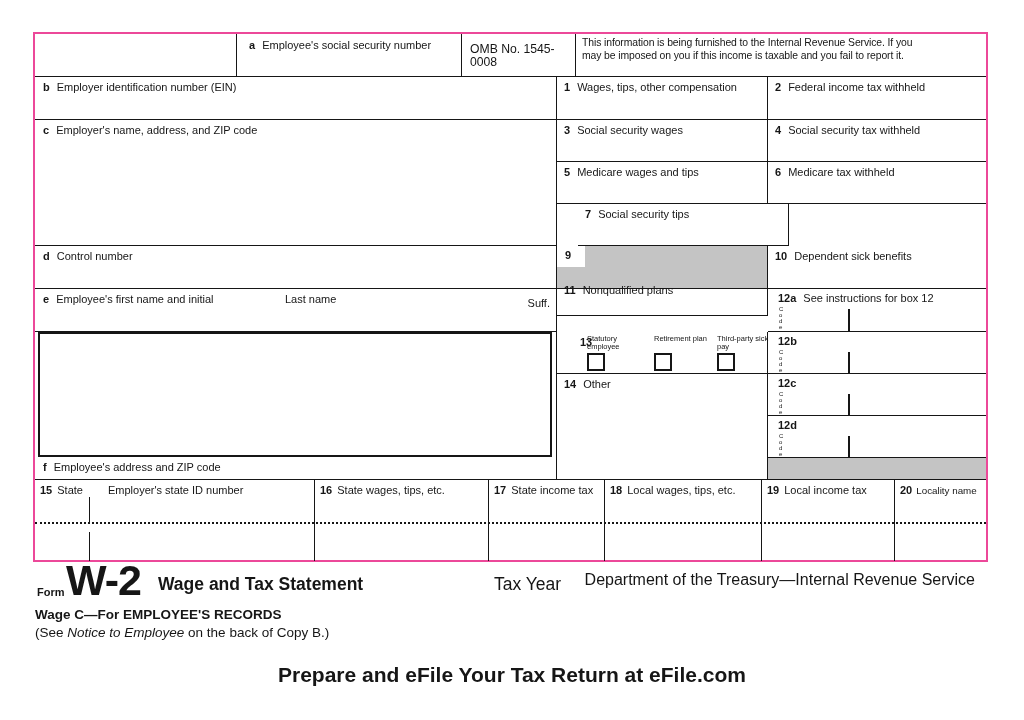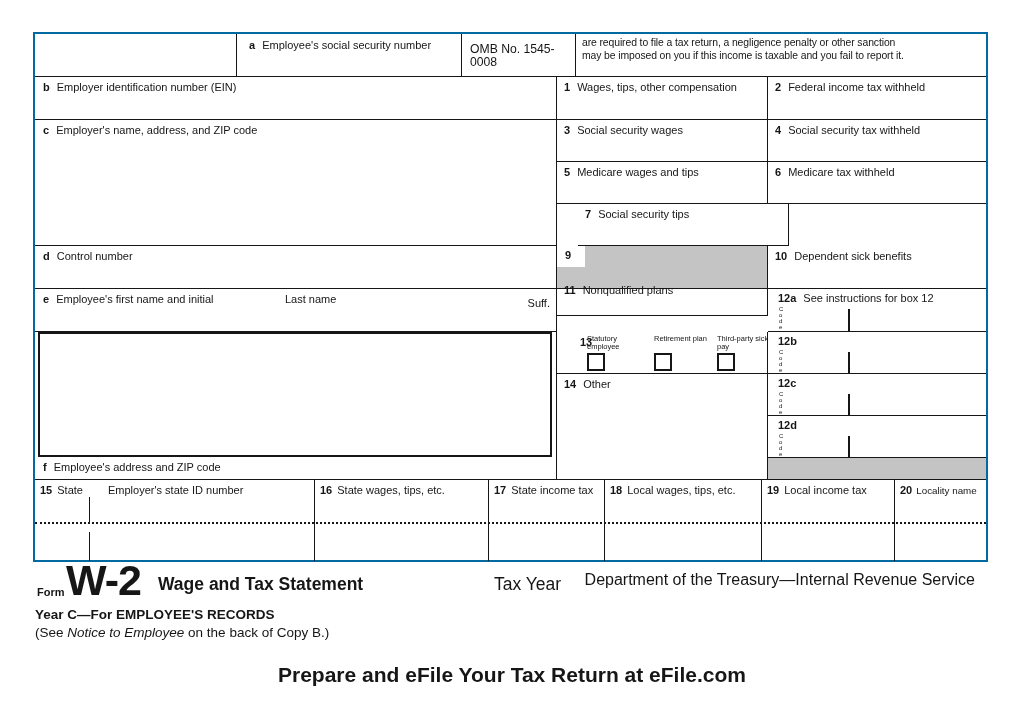--- a/index.html
+++ b/index.html
@@ -4,21 +4,21 @@
 <style>
   * { box-sizing: border-box; }
   html,body { margin:0; padding:0; }
   body {
     width:1024px; height:720px; background:#ffffff; position:relative;
     font-family:"Liberation Sans", sans-serif; color:#161616;
     -webkit-font-smoothing:antialiased;
   }
   .form {
     position:absolute; left:33px; top:32px; width:955px; height:530px;
-    border:2px solid #0369a1; background:#fff;
+    border:2px solid #ec4899; background:#fff;
   }
   .cell { position:absolute; font-size:11px; line-height:13px; }
   .bR { border-right:1px solid #161616; }
   .bB { border-bottom:1px solid #161616; }
   .pad  { padding:4px 4px 0 8px; }
   .padR { padding:4px 16px 0 7px; }
   .num { font-weight:bold; margin-right:7px; }
   .gray { background:#c4c4c4; }
   .chip9 { position:absolute; left:0; top:0; width:28px; height:21px; background:#ffffff;
            padding:3px 0 0 8px; font-weight:bold; font-size:11px; }
@@ -60,21 +60,21 @@
 <div class="form">
 
   <div class="cell bR bB" style="left:0;top:0;width:202px;height:43px;"></div>
   <div class="cell bR bB" style="left:202px;top:0;width:225px;height:43px;padding:5px 2px 0 12px;">
     <span class="num">a</span><span>Employee's social security number</span>
   </div>
   <div class="cell bR bB" style="left:427px;top:0;width:114px;height:43px;">
     <span class="ombtxt">OMB No. 1545-0008</span>
   </div>
   <div class="cell bB notice" style="left:541px;top:0;width:410px;height:43px;">
-    <div>are required to file a tax return, a negligence penalty or other sanction</div>
+    <div>This information is being furnished to the Internal Revenue Service. If you</div>
     <div>may be imposed on you if this income is taxable and you fail to report it.</div>
   </div>
 
   <div class="cell bR bB pad" style="left:0;top:43px;width:522px;height:43px;">
     <span class="num">b</span><span>Employer identification number (EIN)</span>
   </div>
   <div class="cell bR bB padR" style="left:522px;top:43px;width:211px;height:43px;">
     <span class="num">1</span><span>Wages, tips, other compensation</span>
   </div>
   <div class="cell bB padR" style="left:733px;top:43px;width:218px;height:43px;">
@@ -195,15 +195,15 @@
     <div class="sttick" style="top:52px;height:29px;"></div>
     <div class="dotline"></div>
   </div>
 </div>
 
 <div class="ftr ftr-form">Form</div>
 <div class="ftr ftr-w2">W-2</div>
 <div class="ftr ftr-title">Wage and Tax Statement</div>
 <div class="ftr ftr-year">Tax Year</div>
 <div class="ftr ftr-dept">Department of the Treasury—Internal Revenue Service</div>
-<div class="ftr ftr-copy">Year C—For EMPLOYEE'S RECORDS</div>
+<div class="ftr ftr-copy">Wage C—For EMPLOYEE'S RECORDS</div>
 <div class="ftr ftr-see"><span>(See </span><span class="it">Notice to Employee</span><span> on the back of Copy B.)</span></div>
 <div class="efile">Prepare and eFile Your Tax Return at eFile.com</div>
 
 </body></html>

